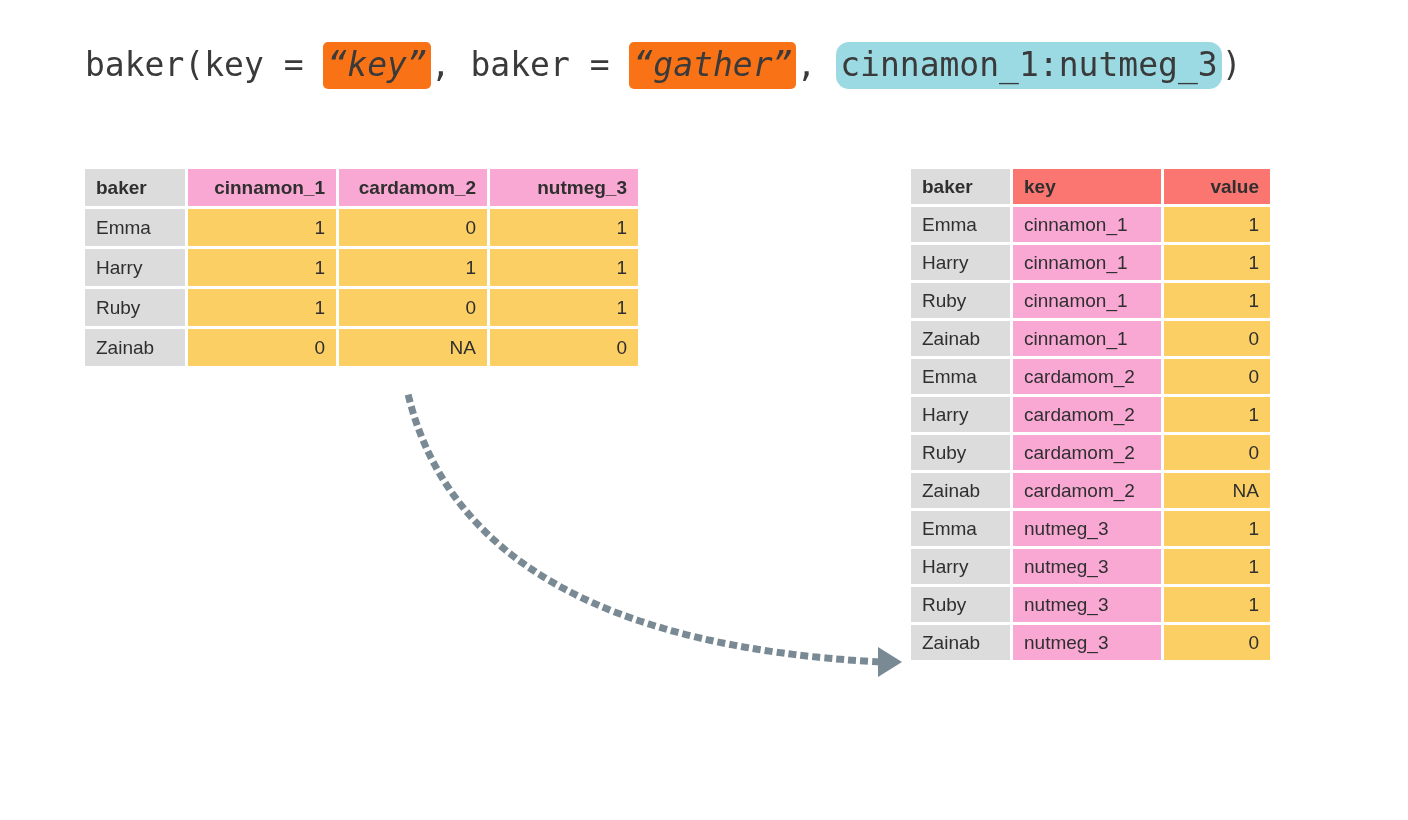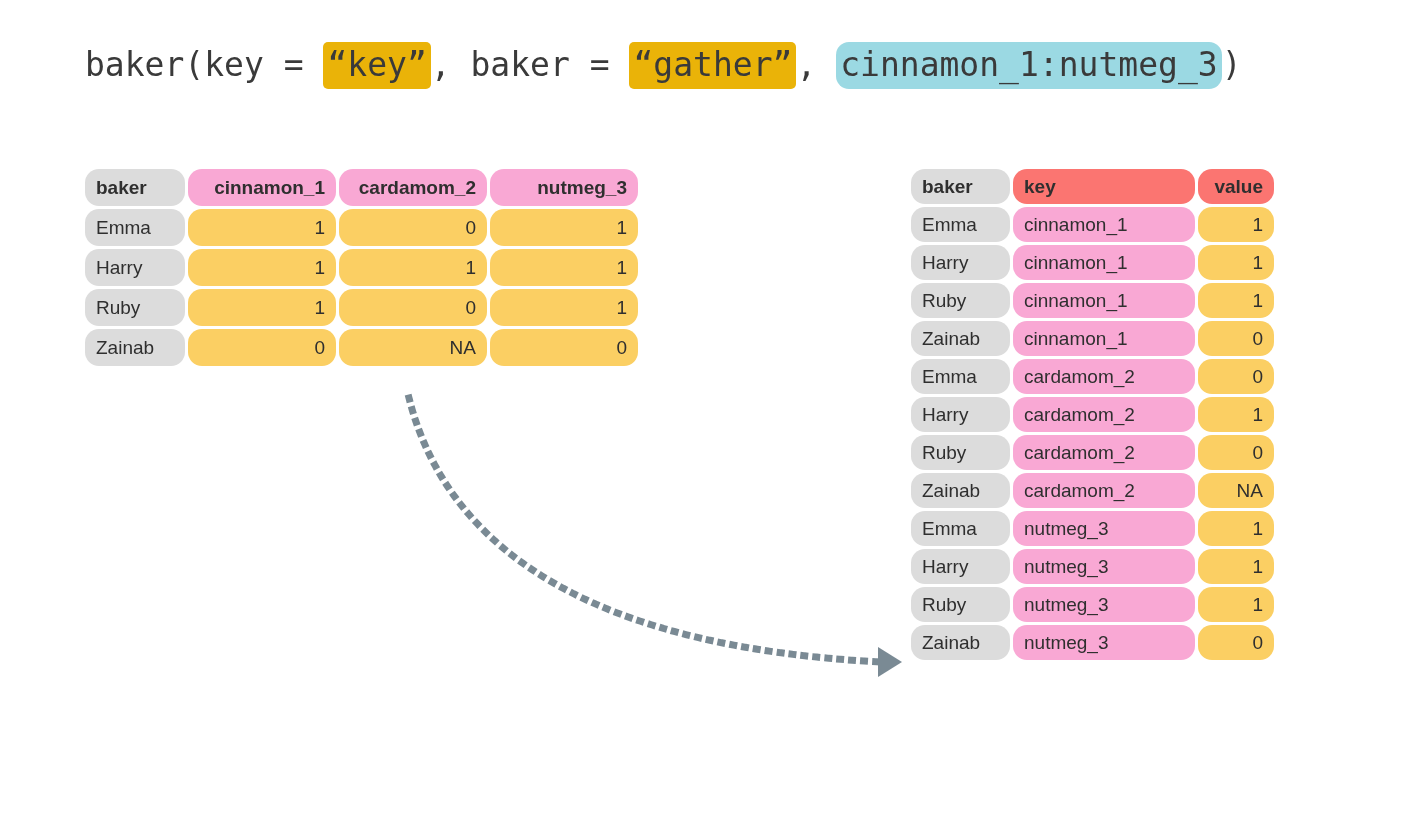--- a/index.html
+++ b/index.html
@@ -24,38 +24,37 @@
     font-size: 33px;
     line-height: 46px;
     color: #3a3a3a;
     white-space: pre;
     letter-spacing: 0px;
   }
   #code-line span.tok {
     padding: 3px 4px 5px 4px;
     border-radius: 5px;
   }
-  #code-line span.hl-red  { background: #eab308; }
+  #code-line span.hl-red  { background: #f97316; font-style: italic; }
   #code-line span.hl-blue { background: #9bd9e3; border-radius: 13px; }
 
   
   .tbl {
     position: absolute;
     border-collapse: separate;
     border-spacing: 3px 3px;
     font-size: 19px;
     color: #2f2f2f;
   }
   .tbl td, .tbl th {
     padding: 0 11px;
     font-weight: normal;
     white-space: nowrap;
     vertical-align: middle;
     box-sizing: border-box;
-    border-radius: 14px;
   }
   .tbl th { font-weight: bold; }
 
   .c-gray   { background: #dcdcdc; }
   .c-blue   { background: #f9a8d4; }
   .c-yellow { background: #fbcf63; }
   .c-red    { background: #fb7571; }
 
   .ar { text-align: right; }
   .al { text-align: left; }
@@ -63,22 +62,22 @@
   
   #table-left { left: 82px; top: 166px; }
   #table-left th, #table-left td { height: 37px; }
   #table-left .col-baker { width: 100px; }
   #table-left .col-v     { width: 148px; }
 
   
   #table-right { left: 908px; top: 166px; }
   #table-right th, #table-right td { height: 35px; }
   #table-right .col-baker { width: 99px; }
-  #table-right .col-key   { width: 182px; }
-  #table-right .col-val   { width: 76px; }
+  #table-right .col-key   { width: 148px; }
+  #table-right .col-val   { width: 106px; }
 
   
   #flow-arrow {
     position: absolute;
     left: 0;
     top: 0;
     width: 1408px;
     height: 820px;
     pointer-events: none;
   }

